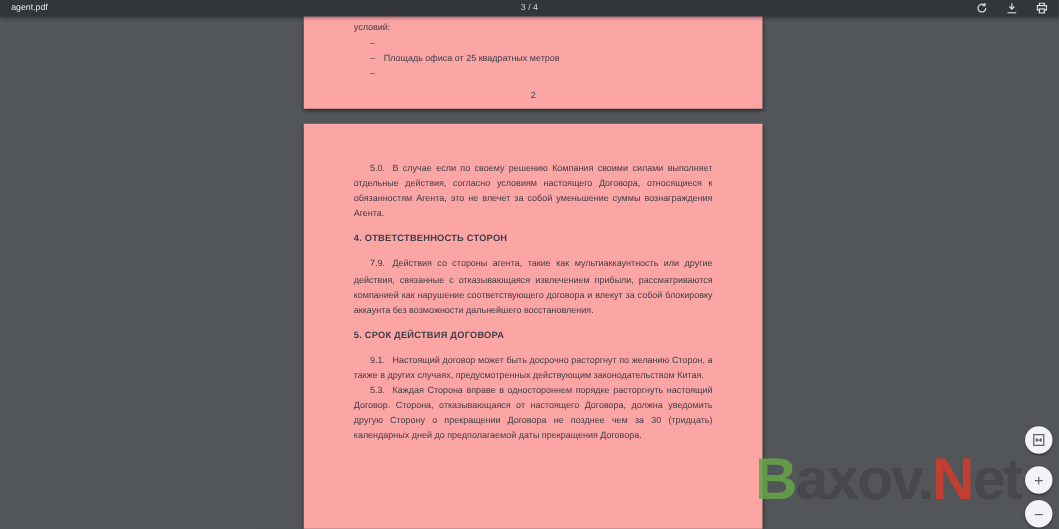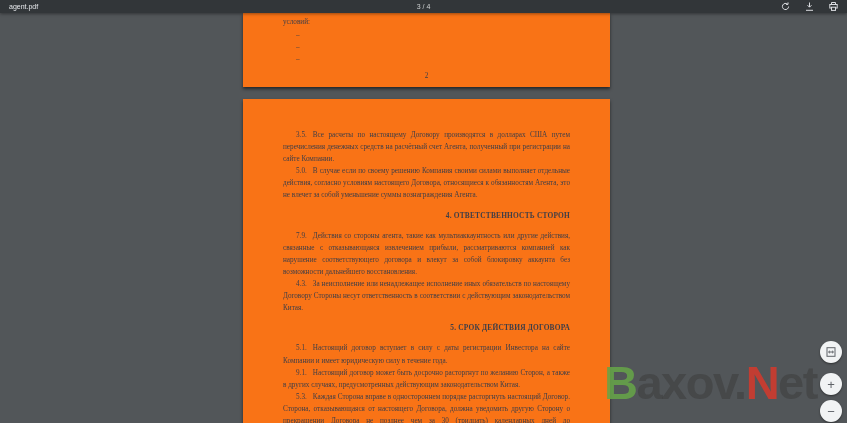--- a/index.html
+++ b/index.html
@@ -12,37 +12,37 @@
              box-shadow:0 1px 3px rgba(0,0,0,.4); }
   .toolbar-filename { color:#e8eaed; font-size:7px; line-height:13px; white-space:nowrap; }
   .toolbar-center { position:absolute; left:0; right:0; text-align:center; color:#cfd1d2;
                     font-size:7px; pointer-events:none; }
   .toolbar-actions { margin-left:auto; display:flex; gap:14px; align-items:center; }
   .tb-btn { width:10px; height:10px; display:flex; align-items:center; justify-content:center; cursor:pointer; }
   .tb-btn svg { display:block; }
 
   
   .viewer { position:absolute; top:13px; left:0; right:0; bottom:0; }
-  .pdf-page { position:absolute; left:243px; width:367px; background:#f97316;
+  .pdf-page { position:absolute; left:243px; width:367px; background:#fca5a5;
               box-shadow:0 2px 3px rgba(0,0,0,.55);
-              font-family:Liberation Serif, serif; color:#3e3e48; }
+              font-family:Liberation Sans, sans-serif; color:#3e3e48; }
   .page-2 { top:0; height:74px; }
   .page-3 { top:86px; height:338px; overflow:hidden; }
 
   .page-2 .content { padding:3px 40px 0 40px; font-size:7.2px; line-height:12px; }
   .bullets { margin-top:1px; padding-left:13px; }
   .bullet-row { display:flex; }
   .bullet-marker { width:11px; flex:0 0 11px; }
   .page-num { text-align:center; margin-top:5px; }
 
   .page-3 .content { padding:30px 40px 0 40px; font-size:7.2px; line-height:12.1px;
                      text-align:justify; }
   .para { text-indent:13px; }
   .pnum { margin-right:6px; }
-  .heading { text-align:right; font-weight:bold; font-size:7.4px; margin:8px 0 8px;
+  .heading { text-align:left; font-weight:bold; font-size:7.4px; margin:8px 0 8px;
              text-indent:0; letter-spacing:.2px; }
 
   
   .fab { position:absolute; left:820px; width:22px; height:22px; border-radius:50%;
          background:#f1f3f4; box-shadow:0 1px 2px rgba(0,0,0,.45); color:#5f6368;
          display:flex; align-items:center; justify-content:center; cursor:pointer; z-index:15;
          font-size:13px; line-height:1; user-select:none; }
   .fab-fit { top:341px; }
   .fab-in  { top:373px; }
   .fab-out { top:400px; }
@@ -87,42 +87,40 @@
 
   <div class="pdf-page page-2">
     <div class="content">
       <div>условий:</div>
       <div class="bullets">
         <div class="bullet-row">
           <span class="bullet-marker">–</span>
         </div>
         <div class="bullet-row">
           <span class="bullet-marker">–</span>
+          <span>Площадь офиса от 25 квадратных метров</span>
         </div>
         <div class="bullet-row">
           <span class="bullet-marker">–</span>
         </div>
       </div>
       <div class="page-num">2</div>
     </div>
   </div>
 
   <div class="pdf-page page-3">
     <div class="content">
-      <p class="para"><span class="pnum">3.5.</span><span>Все расчеты по настоящему Договору производятся в долларах США путем перечисления денежных средств на расчётный счет Агента, полученный при регистрации на сайте Компании.</span></p>
       <p class="para"><span class="pnum">5.0.</span><span>В случае если по своему решению Компания своими силами выполняет отдельные действия, согласно условиям настоящего Договора, относящиеся к обязанностям Агента, это не влечет за собой уменьшение суммы вознаграждения Агента.</span></p>
 
       <h3 class="heading">4. ОТВЕТСТВЕННОСТЬ СТОРОН</h3>
 
       <p class="para"><span class="pnum">7.9.</span><span>Действия со стороны агента, такие как мультиаккаунтность или другие действия, связанные с отказывающаяся извлечением прибыли, рассматриваются компанией как нарушение соответствующего договора и влекут за собой блокировку аккаунта без возможности дальнейшего восстановления.</span></p>
-      <p class="para"><span class="pnum">4.3.</span><span>За неисполнение или ненадлежащее исполнение иных обязательств по настоящему Договору Стороны несут ответственность в соответствии с действующим законодательством Китая.</span></p>
 
       <h3 class="heading">5. СРОК ДЕЙСТВИЯ ДОГОВОРА</h3>
 
-      <p class="para"><span class="pnum">5.1.</span><span>Настоящий договор вступает в силу с даты регистрации Инвестора на сайте Компании и имеет юридическую силу в течение года.</span></p>
       <p class="para"><span class="pnum">9.1.</span><span>Настоящий договор может быть досрочно расторгнут по желанию Сторон, а также в других случаях, предусмотренных действующим законодательством Китая.</span></p>
       <p class="para"><span class="pnum">5.3.</span><span>Каждая Сторона вправе в одностороннем порядке расторгнуть настоящий Договор. Сторона, отказывающаяся от настоящего Договора, должна уведомить другую Сторону о прекращении Договора не позднее чем за 30 (тридцать) календарных дней до предполагаемой даты прекращения Договора.</span></p>
 
     </div>
   </div>
 </div>
 
 <div class="fab fab-fit">
   <span>
     <svg width="10" height="10" viewBox="0 0 10 10" fill="none" stroke="#5f6368" stroke-width="1">

